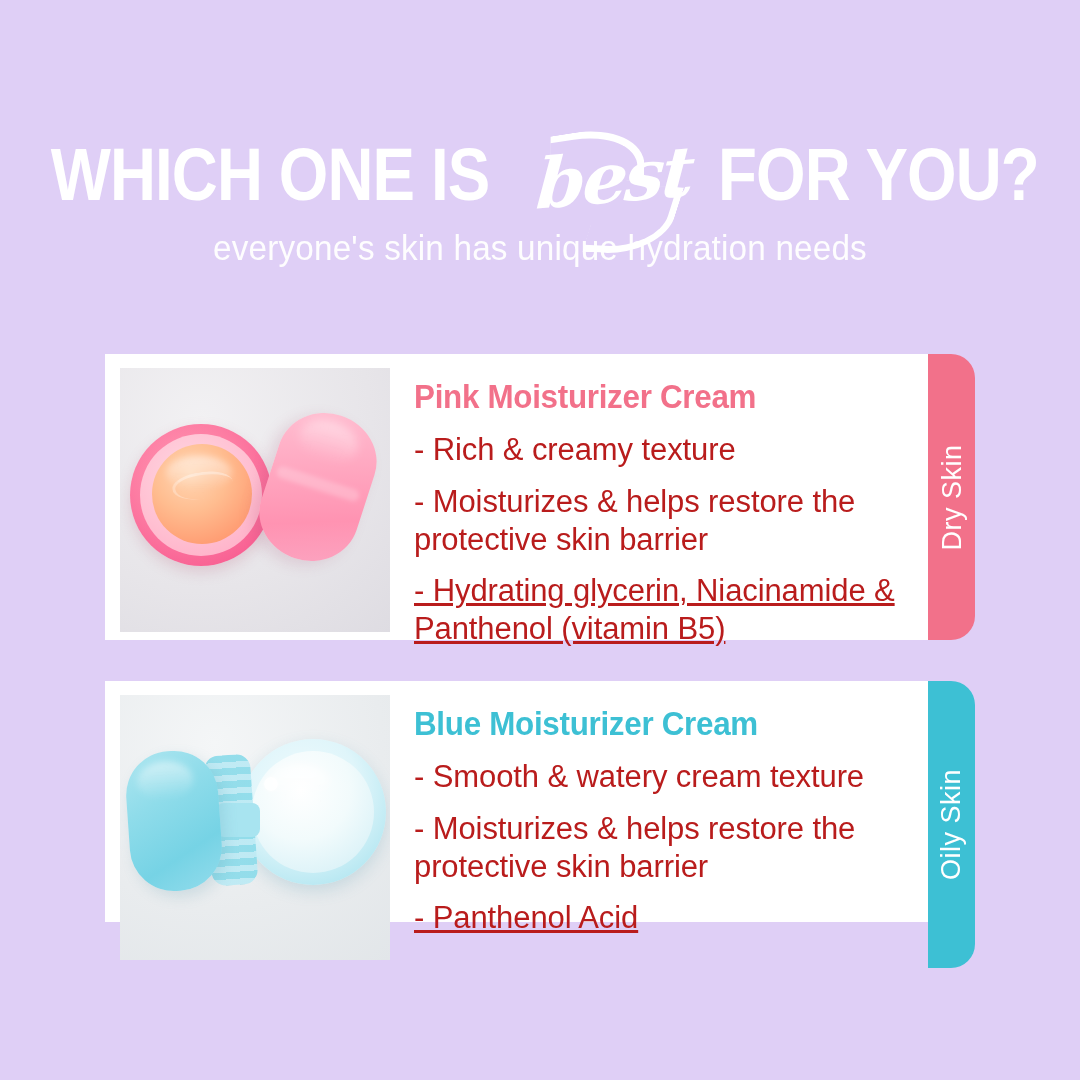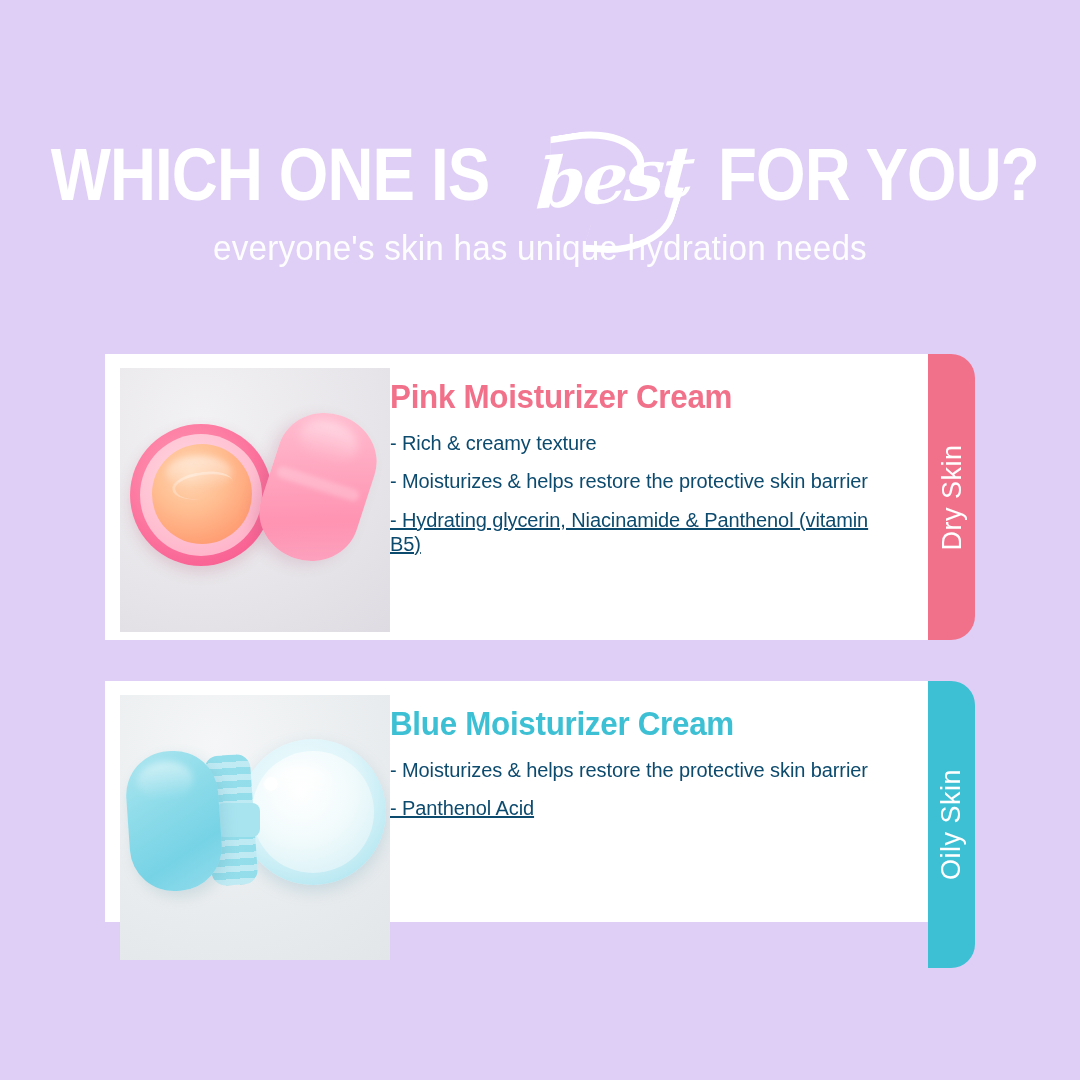--- a/index.html
+++ b/index.html
@@ -100,39 +100,39 @@
     position:relative;
     overflow:hidden;
     background:#ebe9ec;
     flex:0 0 270px;
   }
   .card--pink .card-photo{height:264px;}
   .card--blue .card-photo{height:265px;}
 
   .card-body{
     flex:1 1 auto;
-    padding:26px 24px 0 0;
+    padding:26px 24px 0 24px;
     box-sizing:border-box;
   }
   .card-title{
     font-weight:bold;
     font-size:33px;
     line-height:1;
     letter-spacing:-0.3px;
     margin:0 0 18px 0;
     transform:scaleX(0.95);
     transform-origin:left center;
     white-space:nowrap;
   }
   .card--pink .card-title{color:#f2718a;}
   .card--blue .card-title{color:#3dc0d4;}
   .bullet{
-    font-size:20px;
+    font-size:31px;
     line-height:1.22;
-    color:#0c4a6e;
+    color:#b91c1c;
     margin:0 0 14px 0;
     letter-spacing:-0.1px;
   }
   .bullet:last-child{margin-bottom:0;text-decoration:underline;}
 
   
   .tab{
     position:absolute;
     left:928px;
     width:47px;
@@ -300,20 +300,21 @@
       <div class="photo-bg blue"></div>
       <div class="bj-jar"></div>
       <div class="bj-jar-inner"></div>
       <div class="bj-thread"></div>
       <div class="bj-neck"></div>
       <div class="bj-lid"></div>
       <div class="bj-bubble"></div>
     </div>
     <div class="card-body">
       <h2 class="card-title">Blue Moisturizer Cream</h2>
+      <p class="bullet">- Smooth &amp; watery cream texture</p>
       <p class="bullet">- Moisturizes &amp; helps restore the protective skin barrier</p>
       <p class="bullet">- Panthenol Acid</p>
     </div>
   </div>
   <div class="tab tab--blue">
     <span class="tab-label">Oily Skin</span>
   </div>
 
 </div>
 

